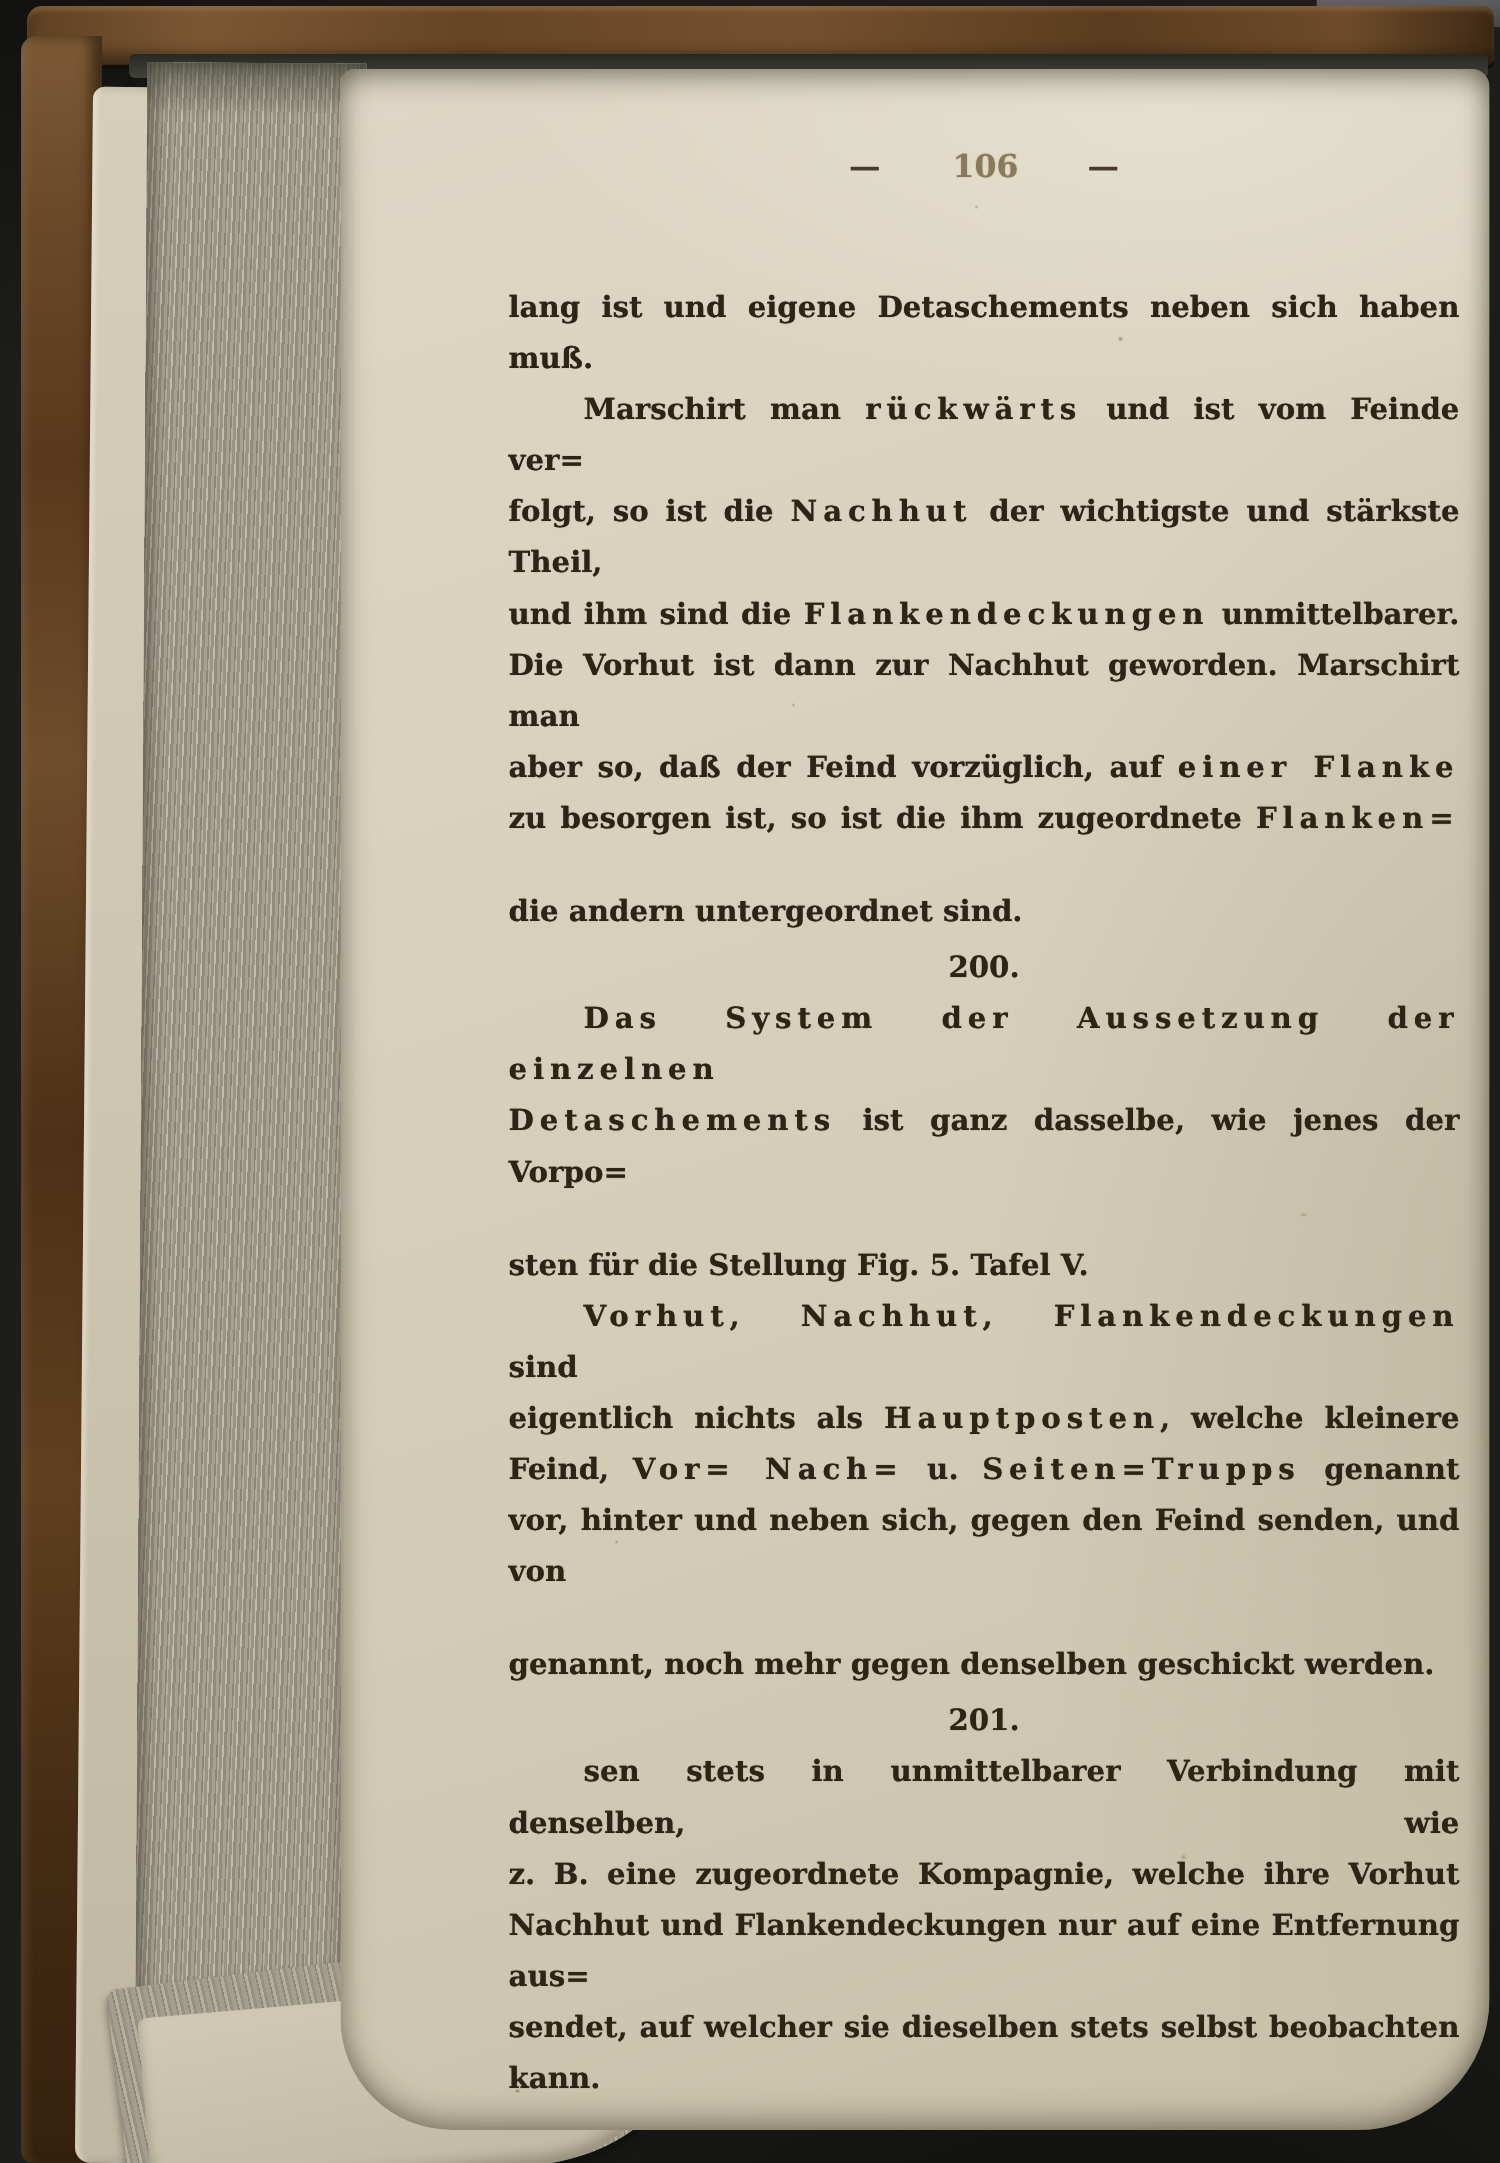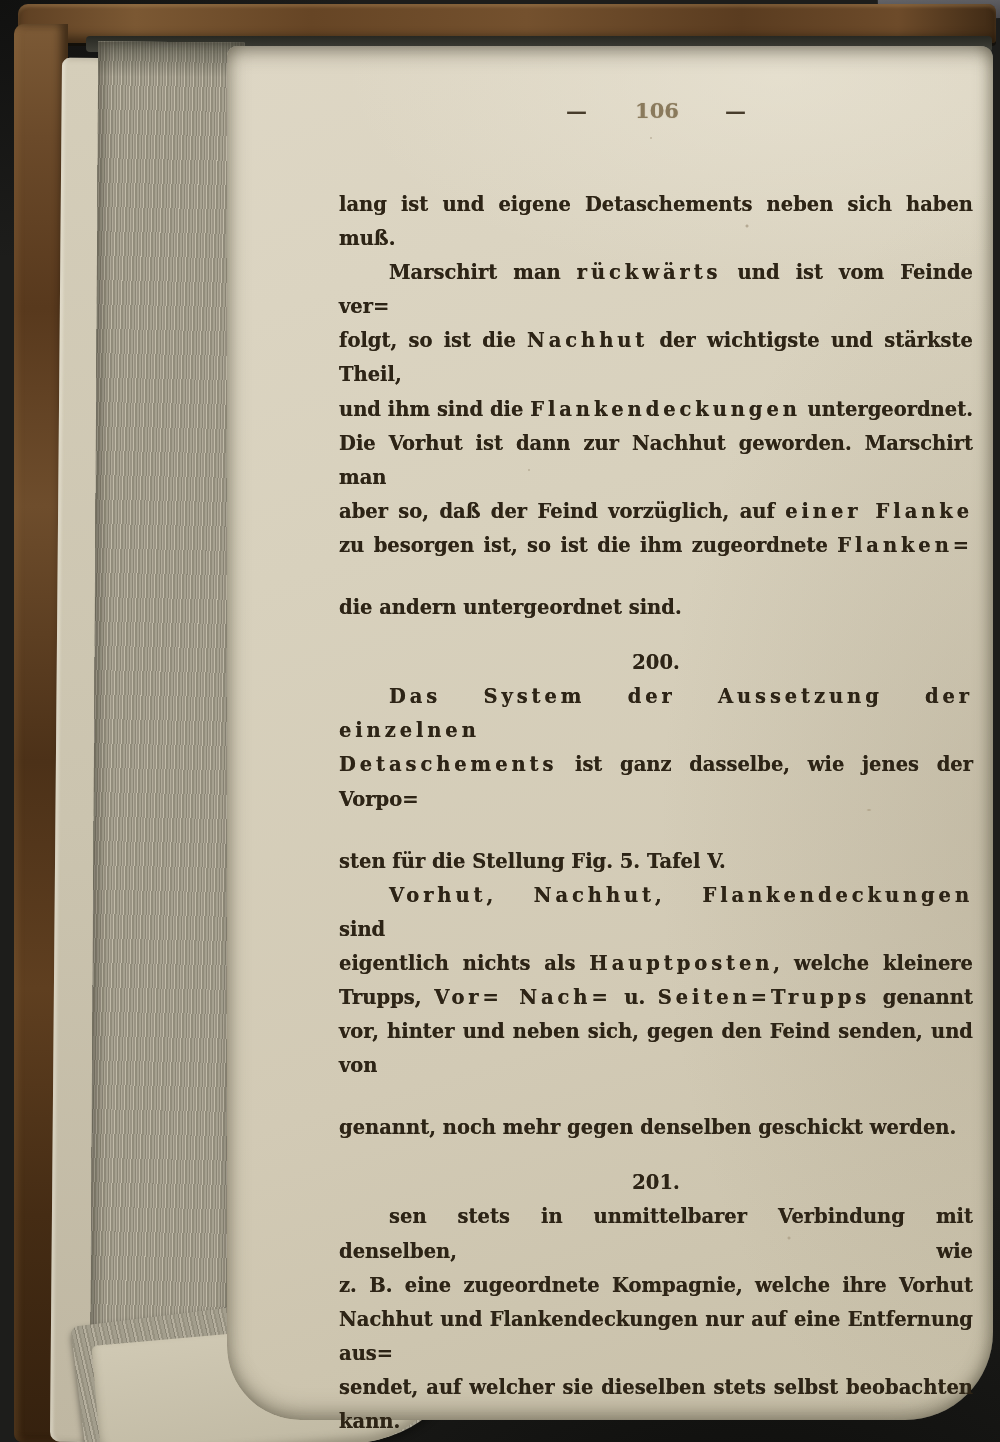--- a/index.html
+++ b/index.html
@@ -127,21 +127,21 @@
     position:absolute; left:112px; top:114px; width:634px;
     font-size:19.5px; font-weight:bold; line-height:34.1px;
     color:#2d2416;
     text-shadow:0 0 .5px rgba(45,36,22,.75);
   }
   .para { }
   .para.indent .line:first-child { text-indent:50px; }
   .line { text-align:justify; text-align-last:justify; }
   .line.end { text-align-last:left;margin-top:28px; }
   .sp { letter-spacing:.2em; }
-  .section { text-align:right; text-align-last:center; margin-top:21px; }
+  .section { text-align:right; text-align-last:center; margin-top:3px; }
 </style>
 </head>
 <body>
 
 <div class="layer backdrop"></div>
 <div class="layer metal"></div>
 <div class="layer cover-top"></div>
 <div class="layer top-pages-shadow"></div>
 <div class="layer spine"></div>
 <div class="layer flyleaf"></div>
@@ -155,36 +155,36 @@
     <span class="num">106</span>
     <span class="dash">—</span>
   </div>
   <div class="textcol" id="textcol">
       <div class="para">
         <div class="line end"><span>lang ist und eigene Detaschements neben sich haben muß.</span></div>
       </div>
       <div class="para indent">
         <div class="line"><span>Marschirt man </span><span class="sp">rückwärts</span><span> und ist vom Feinde ver=</span></div>
         <div class="line"><span>folgt, so ist die </span><span class="sp">Nachhut</span><span> der wichtigste und stärkste Theil,</span></div>
-        <div class="line"><span>und ihm sind die </span><span class="sp">Flankendeckungen</span><span> untergeordnet.</span></div>
+        <div class="line"><span>und ihm sind die </span><span class="sp">Flankendeckungen</span><span> unmittelbarer.</span></div>
         <div class="line"><span>Die Vorhut ist dann zur Nachhut geworden.  Marschirt man</span></div>
         <div class="line"><span>aber so, daß der Feind vorzüglich, auf </span><span class="sp">einer Flanke</span></div>
         <div class="line"><span>zu besorgen ist, so ist die ihm zugeordnete </span><span class="sp">Flanken=</span></div>
         <div class="line end"><span>die andern untergeordnet sind.</span></div>
       </div>
       <div class="section">200.</div>
       <div class="para indent">
         <div class="line"><span class="sp">Das System der Aussetzung der einzelnen</span></div>
         <div class="line"><span class="sp">Detaschements</span><span> ist ganz dasselbe, wie jenes der Vorpo=</span></div>
         <div class="line end"><span>sten für die Stellung Fig. 5. Tafel V.</span></div>
       </div>
       <div class="para indent">
         <div class="line"><span class="sp">Vorhut, Nachhut, Flankendeckungen</span><span> sind</span></div>
         <div class="line"><span>eigentlich nichts als </span><span class="sp">Hauptposten</span><span>, welche kleinere</span></div>
-        <div class="line"><span>Trupps, </span><span class="sp">Vor= Nach=</span><span> u. </span><span class="sp">Seiten=Trupps</span><span> genannt</span></div>
+        <div class="line"><span>Feind, </span><span class="sp">Vor= Nach=</span><span> u. </span><span class="sp">Seiten=Trupps</span><span> genannt</span></div>
         <div class="line"><span>vor, hinter und neben sich, gegen den Feind senden, und von</span></div>
         <div class="line end"><span>genannt, noch mehr gegen denselben geschickt werden.</span></div>
       </div>
       <div class="section">201.</div>
       <div class="para indent">
         <div class="line"><span>sen stets in unmittelbarer Verbindung mit denselben, wie</span></div>
         <div class="line"><span>z. B. eine zugeordnete Kompagnie, welche ihre Vorhut</span></div>
         <div class="line"><span>Nachhut und Flankendeckungen nur auf eine Entfernung aus=</span></div>
         <div class="line"><span>sendet, auf welcher sie dieselben stets selbst beobachten kann.</span></div>
       </div>

